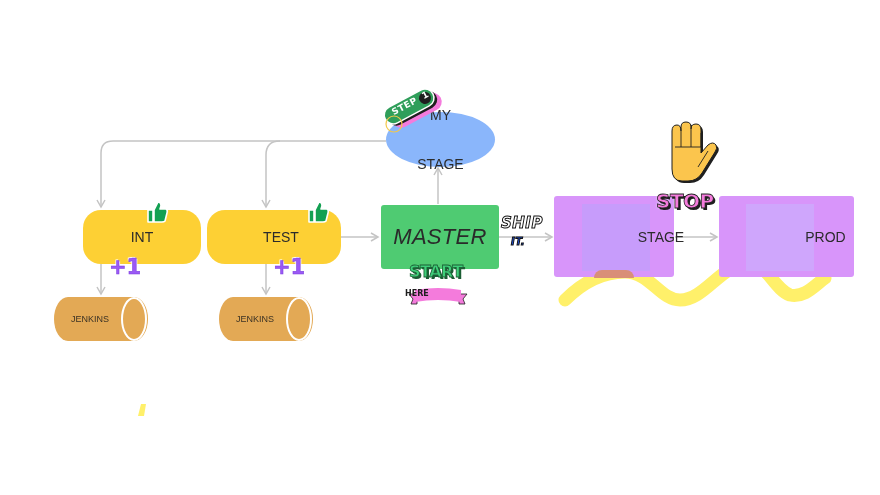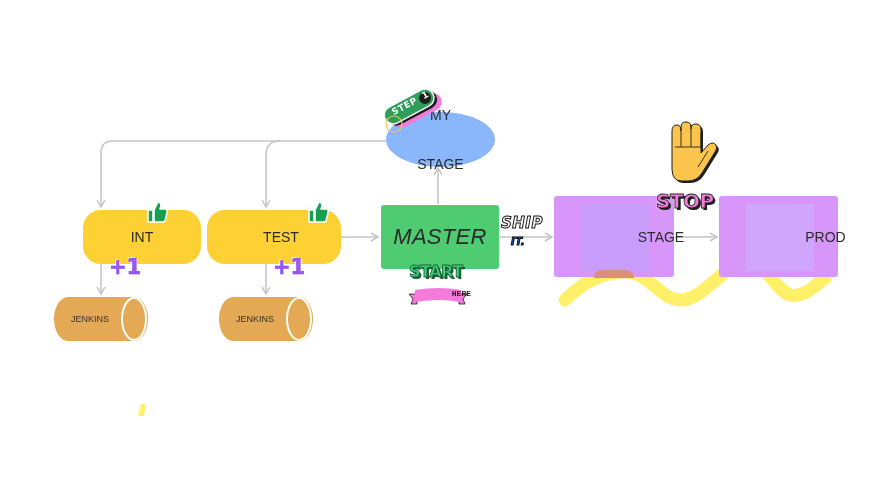--- a/index.html
+++ b/index.html
@@ -79,21 +79,21 @@
 
 <div class="stage-outer abs" style="left:554px; top:196px; width:120px; height:81px;">
   <div class="stage-inner abs" style="left:28px; top:8px; width:68px; height:67px;"></div>
   <div class="node-text box-label abs" style="left:0; top:0; width:120px; height:81px;">
     <span>STAGE</span>
   </div>
 </div>
 
 <div class="abs" style="left:594px; top:270px; width:40px; height:8px; background:#d98f78; border-radius:8px 8px 0 0;"></div>
 
-<div class="stage-outer abs" style="left:719px; top:196px; width:119px; height:81px;">
+<div class="stage-outer abs" style="left:719px; top:196px; width:135px; height:81px;">
   <div class="prod-inner abs" style="left:27px; top:8px; width:68px; height:67px;"></div>
   <div class="node-text box-label abs" style="left:0; top:0; width:119px; height:81px;">
     <span>PROD</span>
   </div>
 </div>
 
 <div class="abs" style="left:144px; top:199px; width:26px; height:26px;">
   <svg width="26" height="26" viewBox="0 0 26 26">
     <path d="M4,11 L9,11 L9,23 L4,23 Z M10,11 L14,3 Q17,3 17,7 L16,10 L22,10 Q24,11 23,14 L21,22 Q20,23 18,23 L10,23 Z" fill="#13a052" stroke="#ffffff" stroke-width="1.6" stroke-linejoin="round"></path>
   </svg>
@@ -123,21 +123,21 @@
   </div>
 </div>
 
 <div class="abs" style="left:405px; top:262px; width:66px; height:50px;">
   <div class="abs sticker-text" style="left:4px; top:0px; font-size:16px; color:#3fcf7a; letter-spacing:-0.5px; -webkit-text-stroke:0.8px #1b5e34; text-shadow:2px 2px 0 #1b5e34;">START</div>
   <svg width="66" height="22" viewBox="0 0 66 22" style="position:absolute;left:0;top:24px;">
     <path d="M4,8 L12,8 L12,18 L6,18 L8,13 Z" fill="#f47bdc" stroke="#1f1f1f" stroke-width="0.8"></path>
     <path d="M62,8 L54,8 L54,18 L60,18 L58,13 Z" fill="#f47bdc" stroke="#1f1f1f" stroke-width="0.8"></path>
     <path d="M10,4 Q33,0 56,4 L56,16 Q33,12 10,16 Z" fill="#f47bdc"></path>
   </svg>
-  <div class="abs sticker-text" style="left:0; top:27px; width:66px; text-align:right; font-size:8px; color:#1f1f1f;font-family:Liberation Mono, monospace;">HERE</div>
+  <div class="abs sticker-text" style="left:0; top:27px; width:66px; text-align:left; font-size:8px; color:#1f1f1f;">HERE</div>
 </div>
 
 <div class="abs" style="left:500px; top:214px; width:50px; height:46px;padding-left:16px;">
   <div class="abs sticker-text" style="left:1px; top:0px; font-size:15px; font-style:italic; color:#ffffff; -webkit-text-stroke:1px #111; letter-spacing:0.5px;">SHIP</div>
   <div class="abs sticker-text" style="left:11px; top:22px; font-size:10px; font-style:italic; color:#1d4ed8; -webkit-text-stroke:1px #111; letter-spacing:0.5px;">IT.</div>
 </div>
 
 <div class="abs" style="left:664px; top:121px; width:58px; height:66px;">
   <svg width="58" height="66" viewBox="0 0 58 66">
     <g transform="translate(2,2)">

